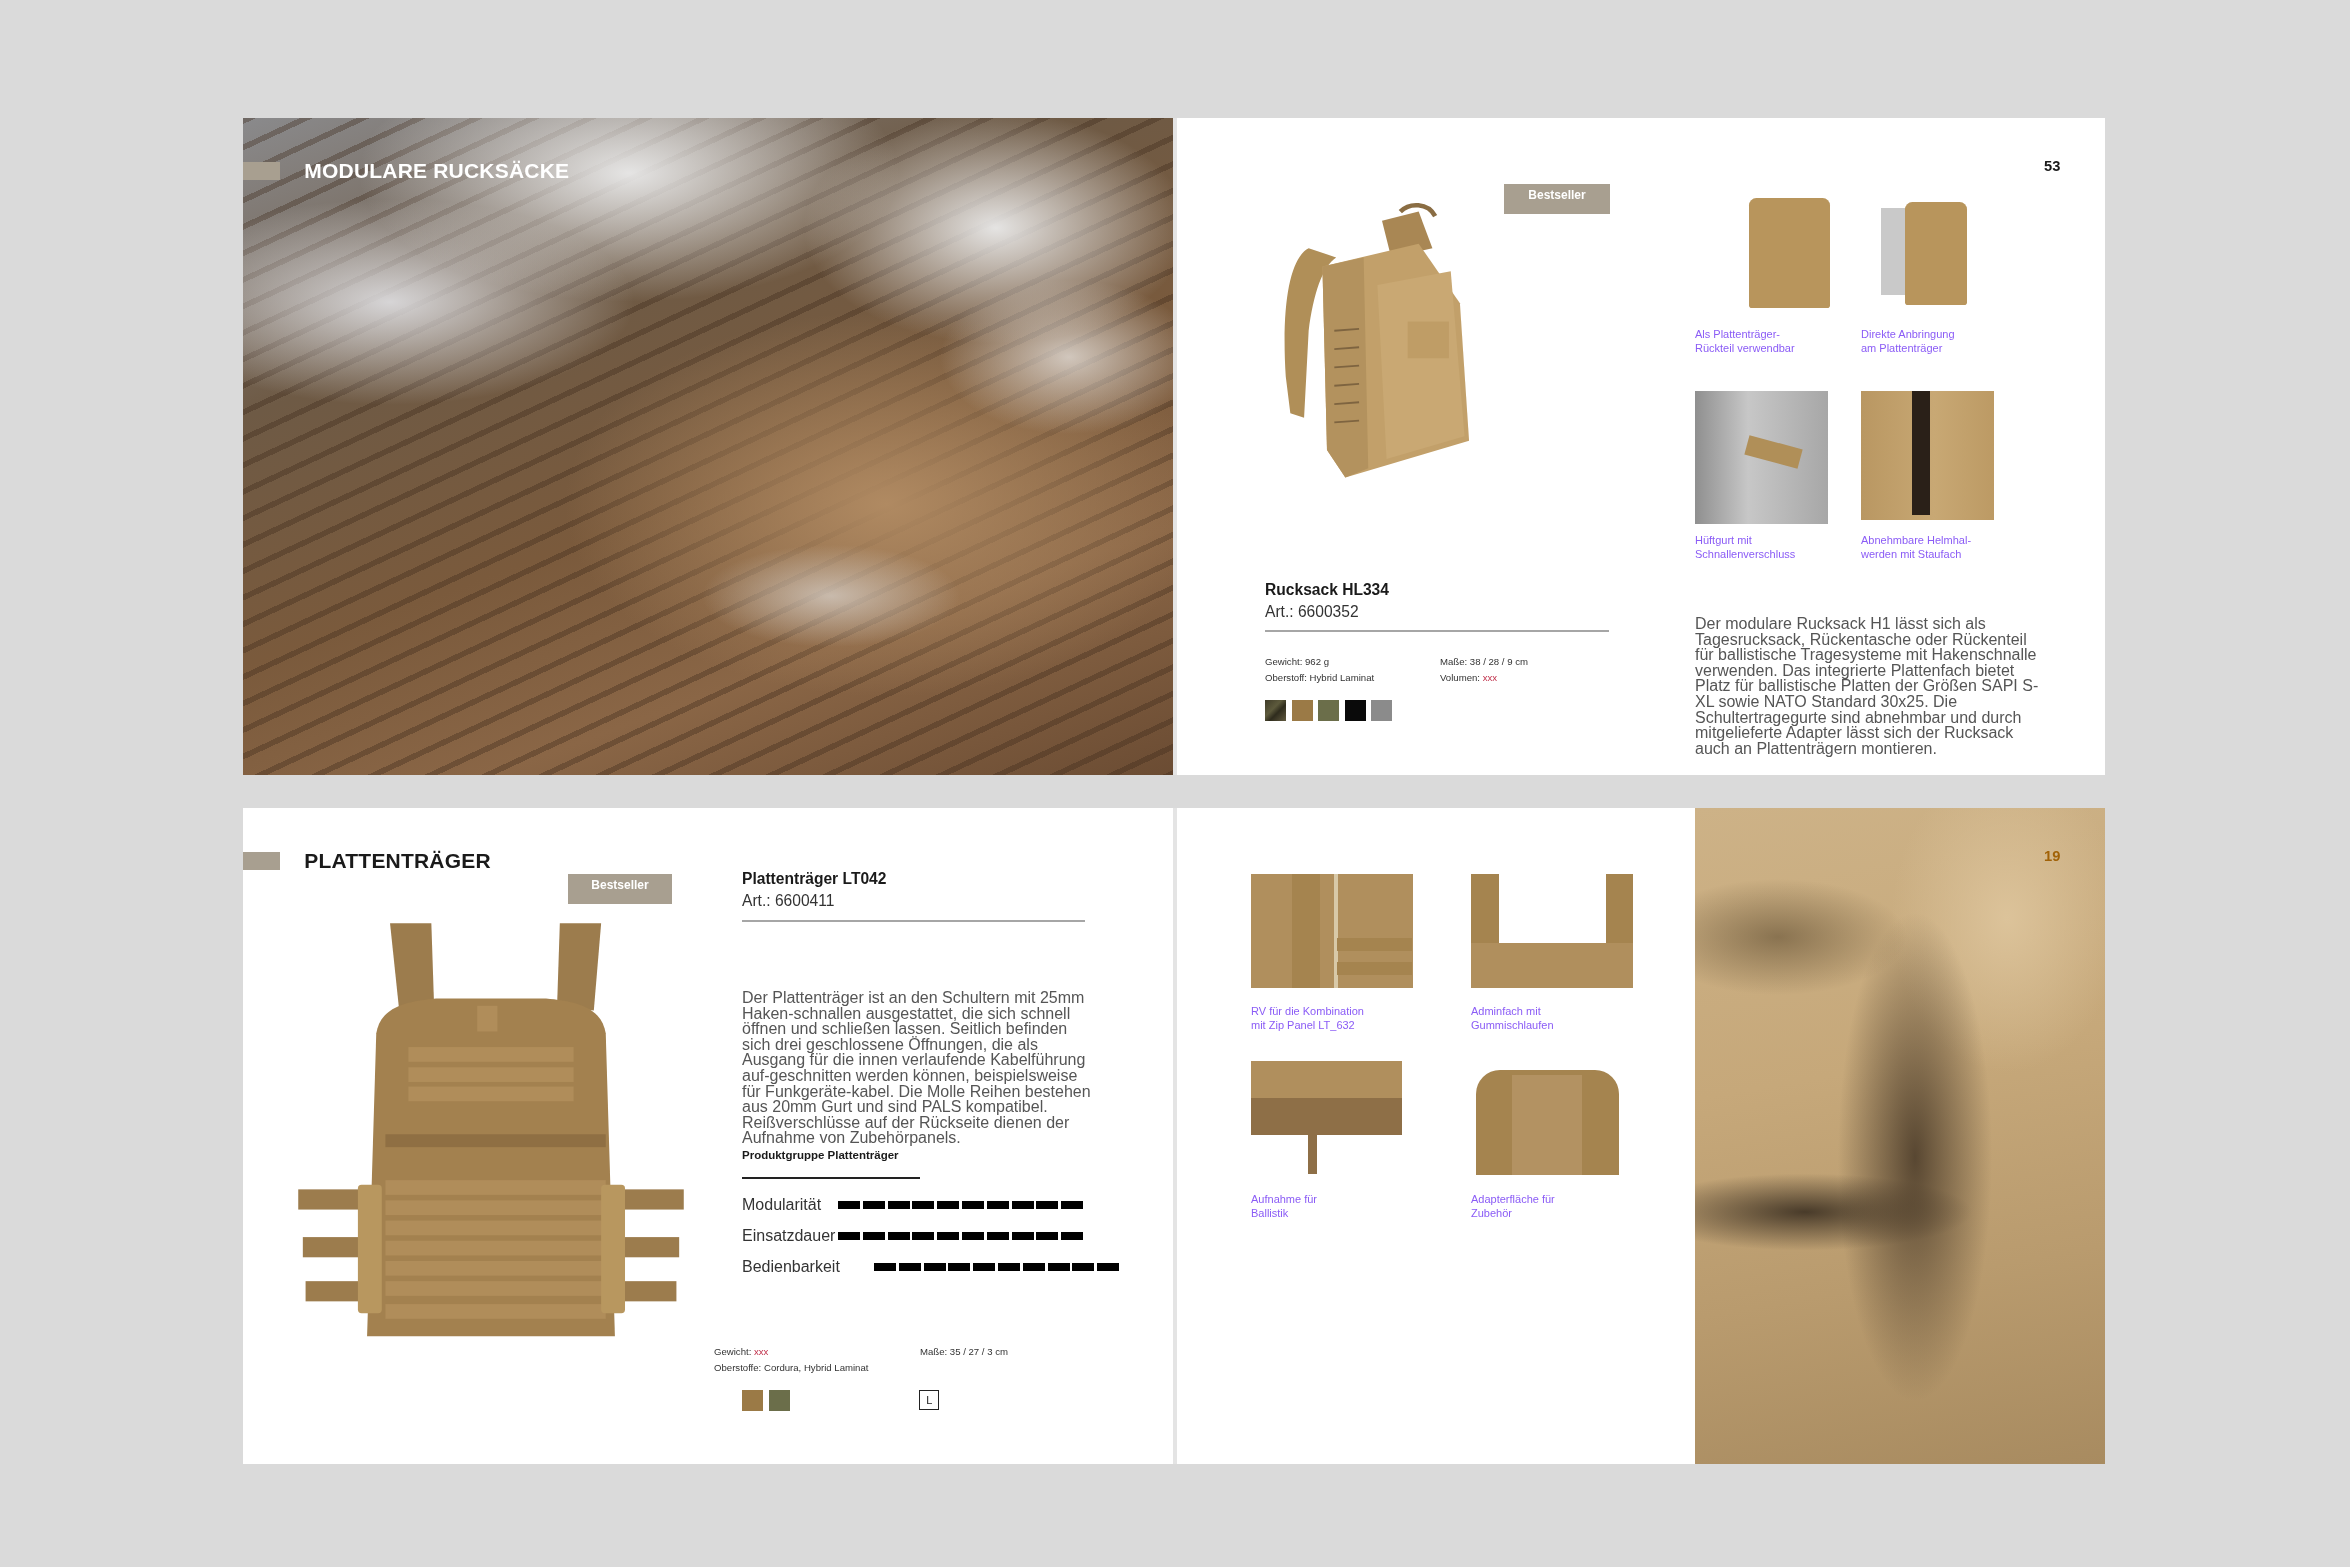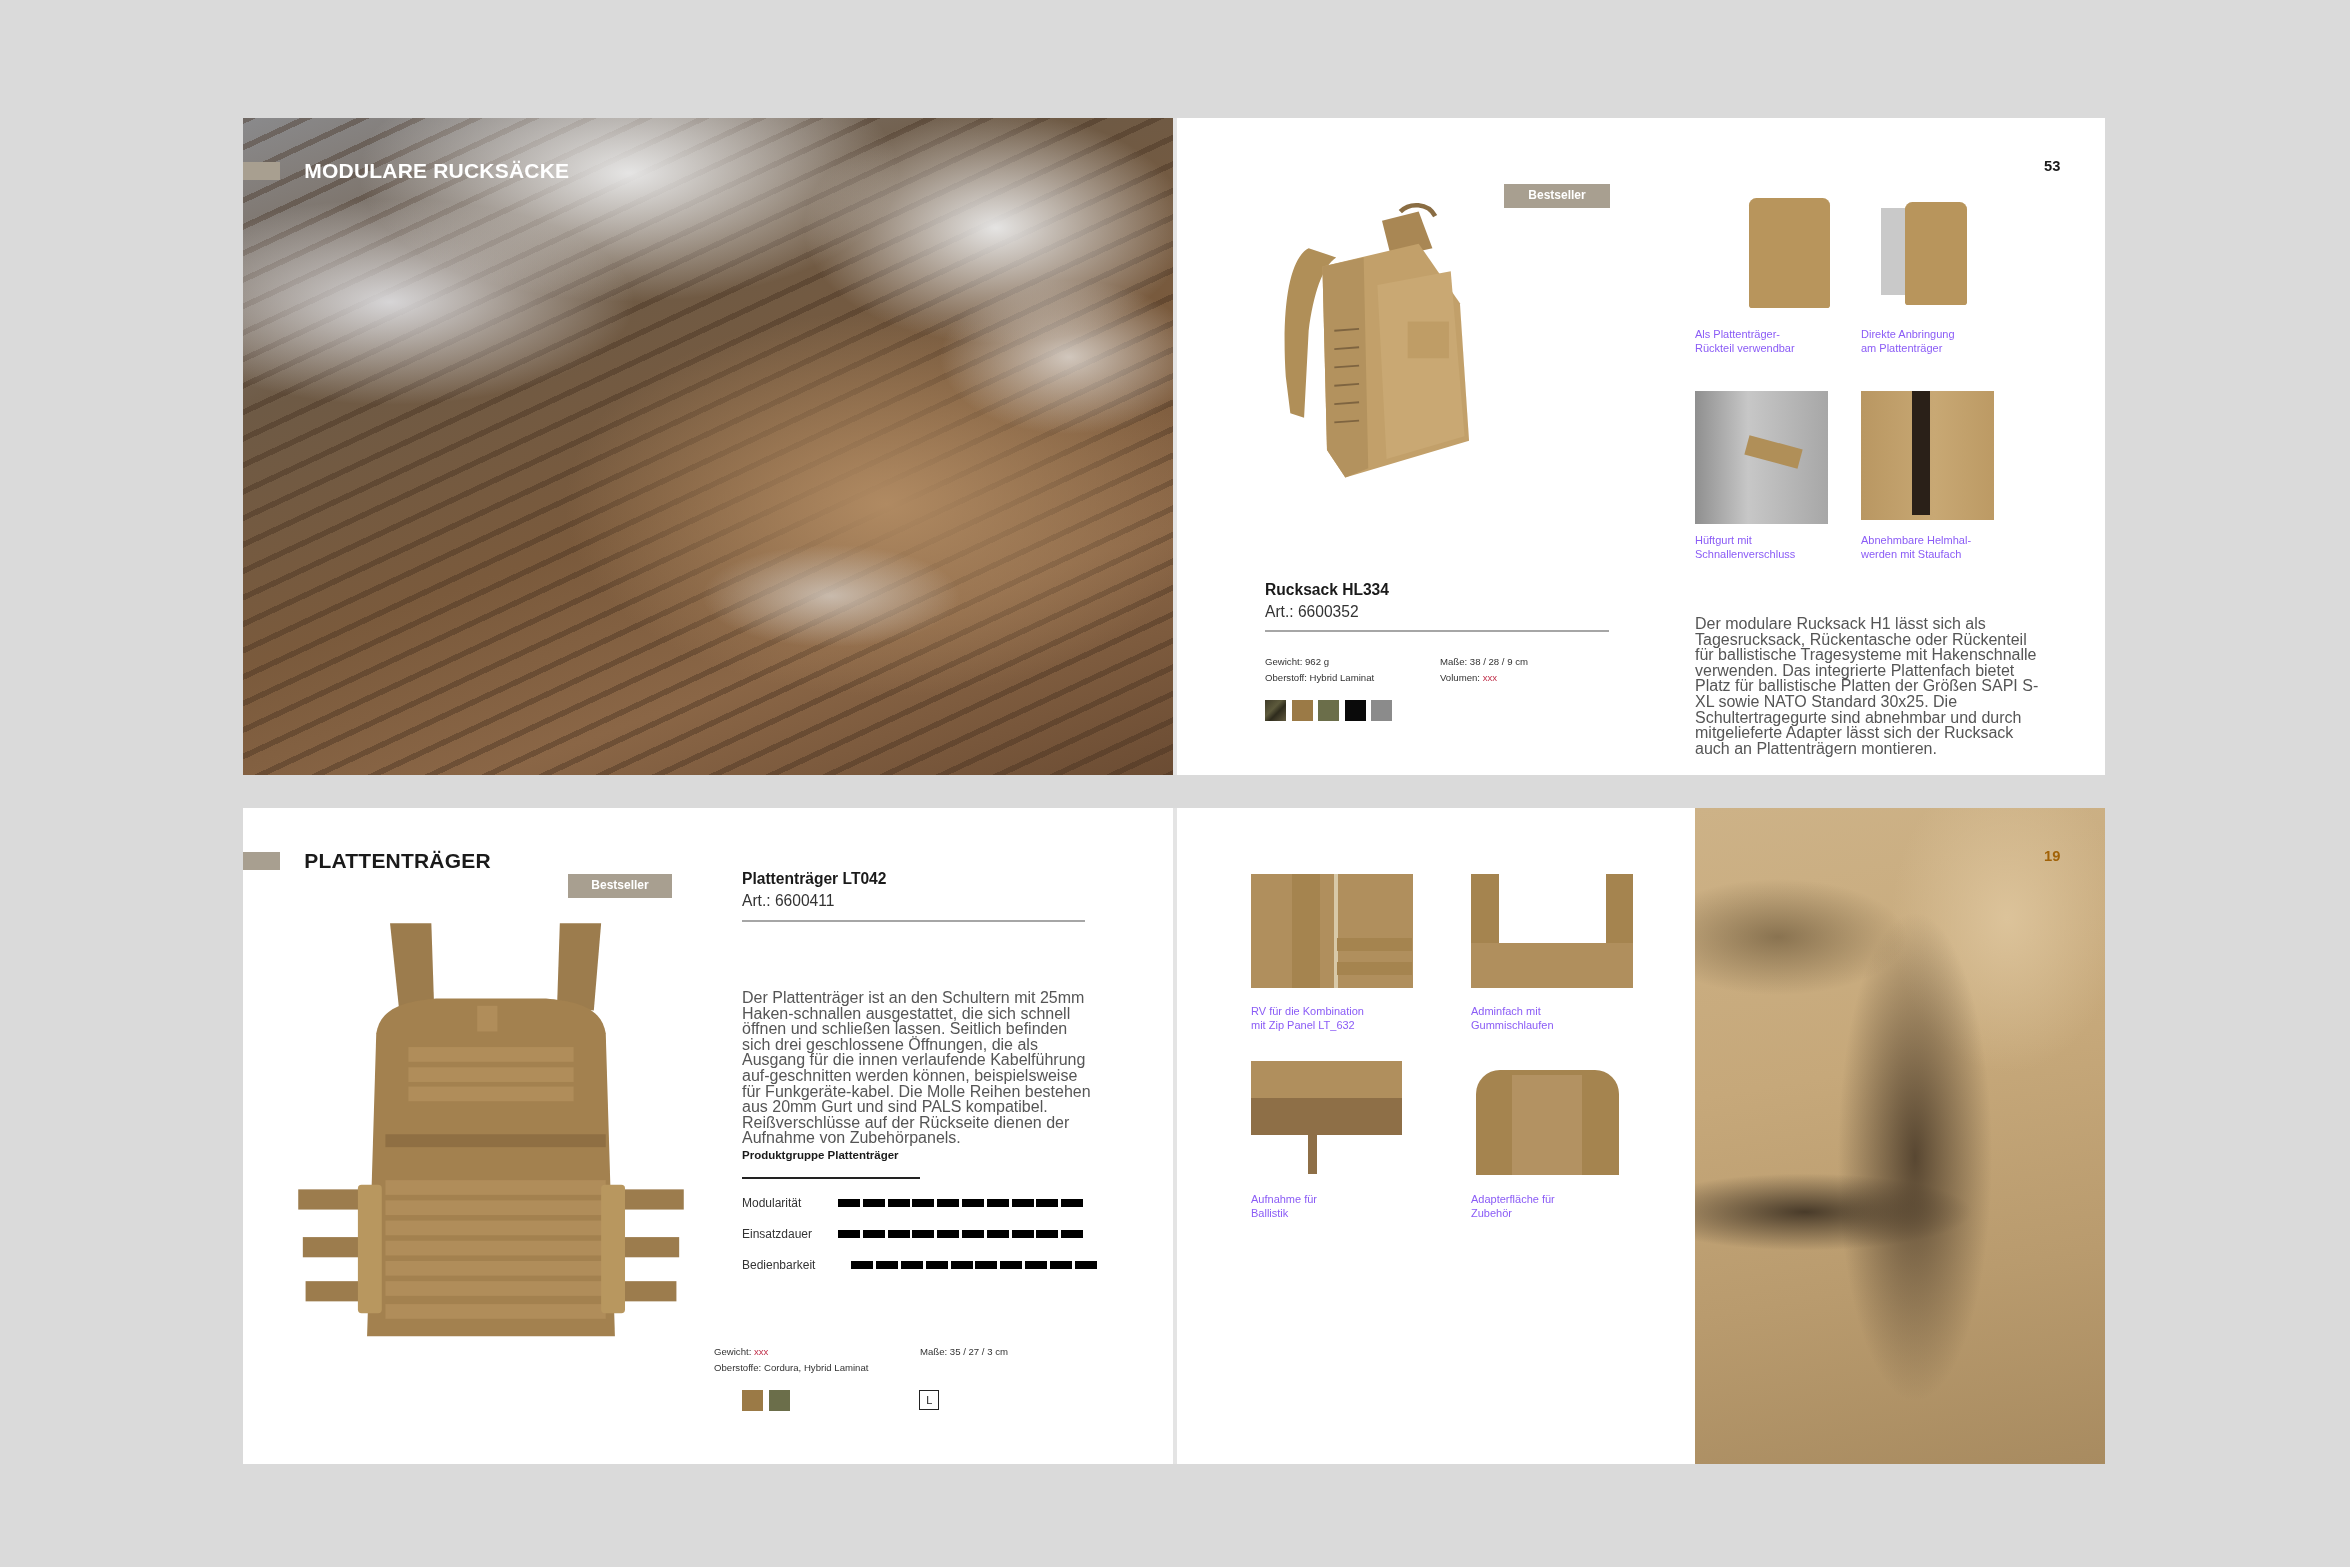--- a/index.html
+++ b/index.html
@@ -24,34 +24,34 @@
     background:
       radial-gradient(ellipse 110px 349px at 220px 349px, rgba(70,55,38,.85), rgba(70,55,38,0) 70%),
       radial-gradient(ellipse 239px 55px at 110px 404px, rgba(60,48,34,.9), rgba(60,48,34,0) 70%),
       radial-gradient(ellipse 184px 83px at 83px 129px, rgba(110,90,60,.7), rgba(110,90,60,0) 70%),
       radial-gradient(ellipse 165px 220px at 312px 110px, #dcc39a, rgba(220,195,154,0) 70%),
       linear-gradient(170deg, #cdb287 0%, #c6a87a 40%, #b99b6e 70%, #a88b60 100%);}
   
   .section-tag{position:absolute;display:flex;align-items:center;}
   .section-tag .bar{width:37px;height:17.4px;background:#a89f90;margin-right:7.3px;}
   .section-tag .label{font-weight:bold;font-size:21px;letter-spacing:0.2px;margin-left:17px;}
-  .badge{position:absolute;background:#a89f90;color:#fff;font-weight:bold;font-size:12px;text-align:center;line-height:22px;height:24px;}
+  .badge{position:absolute;background:#a89f90;color:#fff;font-weight:bold;font-size:12px;text-align:center;line-height:22px;height:30px;}
   .page-num{position:absolute;font-weight:bold;font-size:14.7px;}
   .prod-title{font-weight:bold;font-size:15.6px;}
   .art{font-size:15.6px;color:#333;margin-top:3.7px;}
   .rule{height:1.8px;background:#a6a6a6;}
   .spec{font-size:9.6px;color:#333;line-height:15.6px;}
   .red{color:#c0304a;}
   .swatch{display:inline-block;width:21px;height:21px;margin-right:5.5px;}
   .caption{font-size:11px;color:#8b5cf6;line-height:14px;}
   .body-text{font-size:16px;color:#555;line-height:15.6px;}
   .lead-text{font-size:12px;font-weight:bold;line-height:15.6px;color:#111;}
   .thumb{position:absolute;}
   .rating-row{position:absolute;left:0;display:flex;align-items:center;width:344px;}
-  .rating-row .rlabel{width:96px;font-size:12px;color:#333;}
+  .rating-row .rlabel{width:96px;font-size:16px;color:#333;}
   .rating-row .segs{display:flex;gap:2.8px;}
   .rating-row .seg{width:22px;height:8.3px;background:#000;}
   .size-box{display:inline-block;width:18.4px;height:18.4px;border:1.4px solid #222;font-size:11px;text-align:center;line-height:18.4px;}
 </style>
 </head>
 <body>
 
 <div class="spread top">
   <div class="mountain"></div>
   <div class="page-divider" style="left:930px;"></div>

